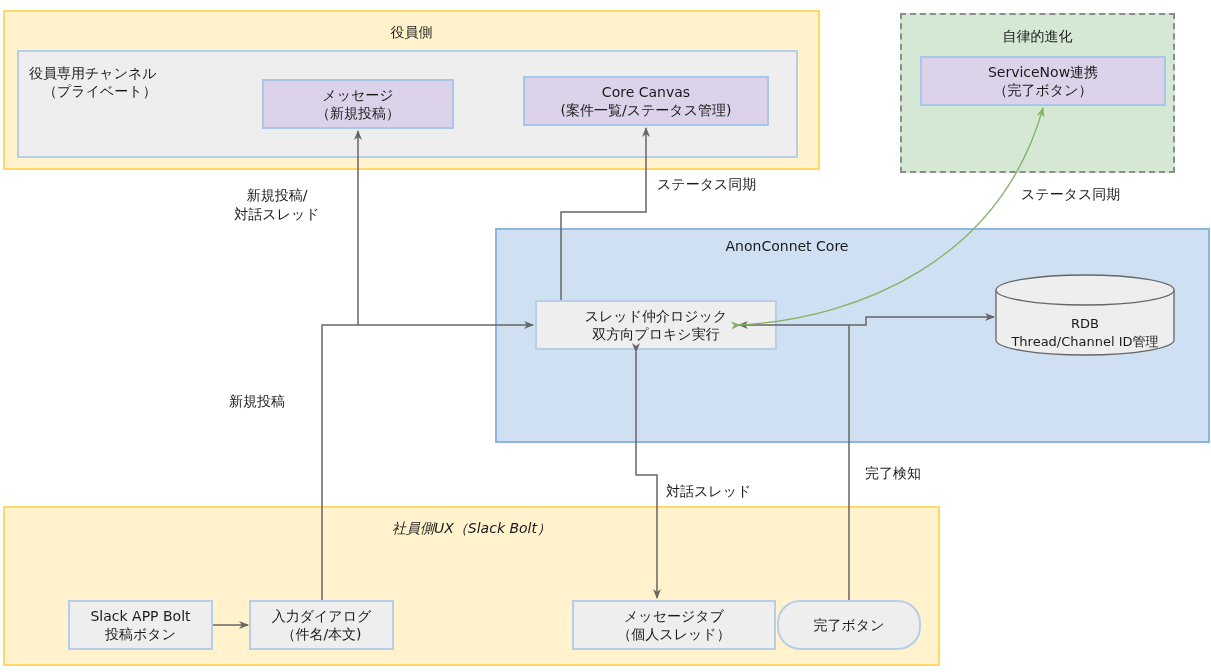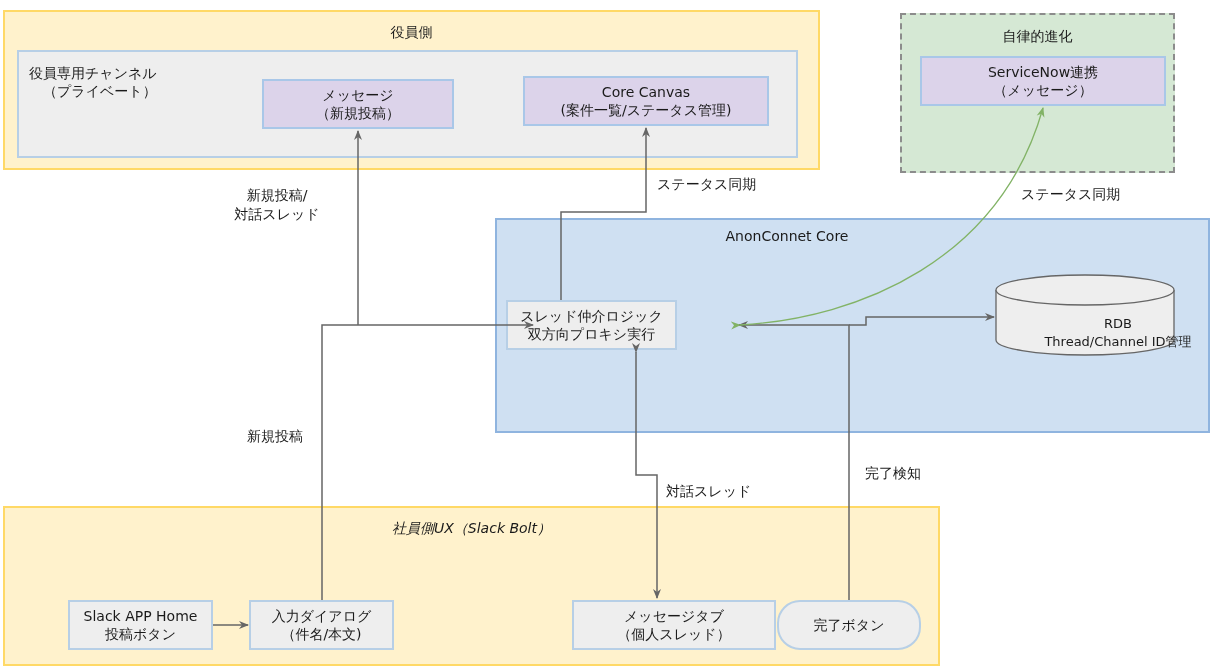--- a/index.html
+++ b/index.html
@@ -31,39 +31,39 @@
 </div>
 <div class="abs node node-purple" style="left:262px;top:79px;width:192px;height:50px;">メッセージ
 （新規投稿）</div>
 <div class="abs node node-purple" style="left:523px;top:76px;width:246px;height:50px;">Core Canvas
 (案件一覧/ステータス管理)</div>
 
 <div class="abs group-green" style="left:900px;top:13px;width:275px;height:160px;">
   <div class="title" style="left:0;right:0;top:13px;">自律的進化</div>
 </div>
 <div class="abs node node-purple" style="left:920px;top:56px;width:246px;height:50px;">ServiceNow連携
-（メッセージ）</div>
+（完了ボタン）</div>
 
-<div class="abs group-blue" style="left:495px;top:218px;width:715px;height:215px;">
+<div class="abs group-blue" style="left:495px;top:228px;width:715px;height:215px;">
   <div class="title" style="left:0;width:580px;top:8px;">AnonConnet Core</div>
 </div>
-<div class="abs node node-gray" style="left:506px;top:300px;width:171px;height:50px;">スレッド仲介ロジック
+<div class="abs node node-gray" style="left:535px;top:300px;width:242px;height:50px;">スレッド仲介ロジック
 双方向プロキシ実行</div>
 
 <svg width="1211" height="672">
   <path d="M996,290 L996,340 A89,15 0 0 0 1174,340 L1174,290" fill="#eeeeee" stroke="#666666" stroke-width="1.3"></path>
   <ellipse cx="1085" cy="290" rx="89" ry="15" fill="#eeeeee" stroke="#666666" stroke-width="1.3"></ellipse>
 </svg>
-<div class="cyl-text" style="left:996px;top:315px;width:178px;padding-left:33px;">RDB
+<div class="cyl-text" style="left:996px;top:315px;width:178px;">RDB
 Thread/Channel ID管理</div>
 
 <div class="abs group-yellow" style="left:3px;top:506px;width:937px;height:160px;">
   <div class="title" style="left:0;right:0;top:12px;font-style:italic;">社員側UX（Slack Bolt）</div>
 </div>
-<div class="abs node node-gray" style="left:68px;top:600px;width:145px;height:50px;">Slack APP Home
+<div class="abs node node-gray" style="left:68px;top:600px;width:145px;height:50px;">Slack APP Bolt
 投稿ボタン</div>
 <div class="abs node node-gray" style="left:249px;top:600px;width:145px;height:50px;">入力ダイアログ
 （件名/本文)</div>
 <div class="abs node node-gray" style="left:572px;top:600px;width:204px;height:50px;">メッセージタブ
 （個人スレッド）</div>
 <div class="abs node node-gray" style="left:777px;top:600px;width:144px;height:50px;border-radius:23px;">完了ボタン</div>
 
 <svg width="1211" height="672">
   <defs>
     <marker id="ah" markerWidth="10" markerHeight="10" refX="9" refY="5" orient="auto" markerUnits="userSpaceOnUse">
@@ -88,15 +88,15 @@
 
   <path d="M849,325 L866,325 L866,317 L994,317" stroke="#666666" stroke-width="1.5" fill="none" marker-end="url(#ah)"></path>
 
   <path d="M740,325 C860,318 1000,260 1043,108" stroke="#82b366" stroke-width="1.3" fill="none" marker-start="url(#ahg)" marker-end="url(#ahg)"></path>
 </svg>
 
 <div class="label" style="left:222px;top:186px;width:110px;line-height:19px;">新規投稿/
 対話スレッド</div>
 <div class="label" style="left:657px;top:176px;">ステータス同期</div>
 <div class="label" style="left:1021px;top:186px;">ステータス同期</div>
-<div class="label" style="left:247px;top:393px;margin-top:35px;">新規投稿</div>
+<div class="label" style="left:229px;top:393px;">新規投稿</div>
 <div class="label" style="left:666px;top:483px;">対話スレッド</div>
 <div class="label" style="left:865px;top:465px;">完了検知</div>
 
 </body></html>

